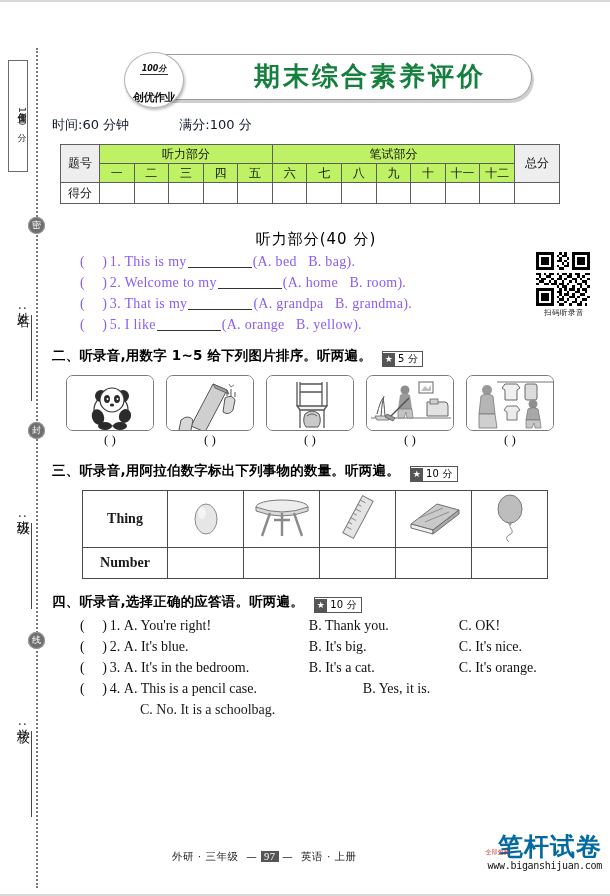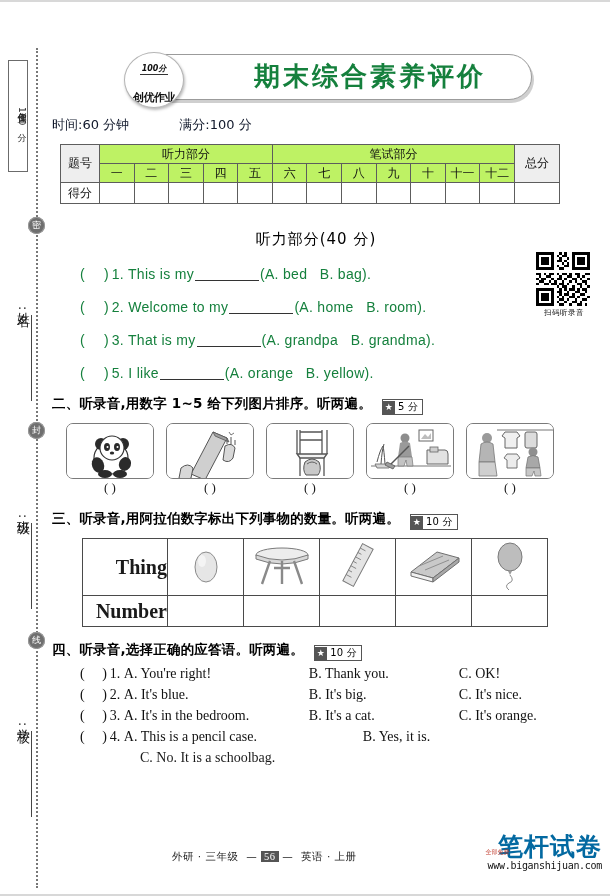--- a/index.html
+++ b/index.html
@@ -242,23 +242,23 @@
     color: #fff;
     font-size: 9px;
     line-height: 13px;
     padding: 0 2px;
     margin-right: 3px;
   }
 
   
   .item {
     font-size: 14px;
-    font-family: Liberation Sans, sans-serif;
-    margin: 17px 0 0 28px;
-    color: #15803d;
+    font-family: Liberation Serif, serif;
+    margin: 5px 0 0 28px;
+    color: #8b5cf6;
     white-space: nowrap;
     letter-spacing: .3px;
   }
   .paren { letter-spacing: 0; margin-right: 3px; }
   .blankline {
     display: inline-block;
     border-bottom: 1px solid #333;
     width: 64px;
     margin: 0 1px;
     vertical-align: -2px;
@@ -295,23 +295,22 @@
   }
   .tn-table td {
     border: 1px solid #4a4a4a;
     text-align: center;
     vertical-align: middle;
     padding: 0;
   }
   .tn-table td.lab {
     width: 84px;
     font-weight: bold;
-    font-size: 20px;
+    font-size: 14px;
     font-family: "Liberation Serif", serif;
-    text-align: right;
   }
   .tn-table tr.things td { height: 56px; }
   .tn-table tr.numbers td { height: 30px; }
 
   
   .item4 {
     font-size: 14px;
     font-family: "Liberation Serif", serif;
     margin: 5px 0 0 28px;
     color: #111;
@@ -758,21 +757,21 @@
     </div>
     <div class="item4">
       <span class="paren">(&nbsp;&nbsp;&nbsp;&nbsp;&nbsp;)</span><span>4.</span>
       <span class="c-a">A. This is a pencil case.</span><span class="c-b wide">B. Yes, it is.</span>
     </div>
     <div class="cont-c">C. No. It is a schoolbag.</div>
 
     <div class="footer">
       <div class="foot-center">
         <span>外研 · 三年级</span>
-        &nbsp;—&nbsp;<span class="page-num">56</span>&nbsp;—&nbsp;
+        &nbsp;—&nbsp;<span class="page-num">97</span>&nbsp;—&nbsp;
         <span>英语 · 上册</span>
       </div>
       <div class="brand">
         <div class="brand-free">全部免费</div>
         <div class="brand-cn">笔杆试卷</div>
         <div class="brand-url">www.biganshijuan.com</div>
       </div>
     </div>
 
   </div>

